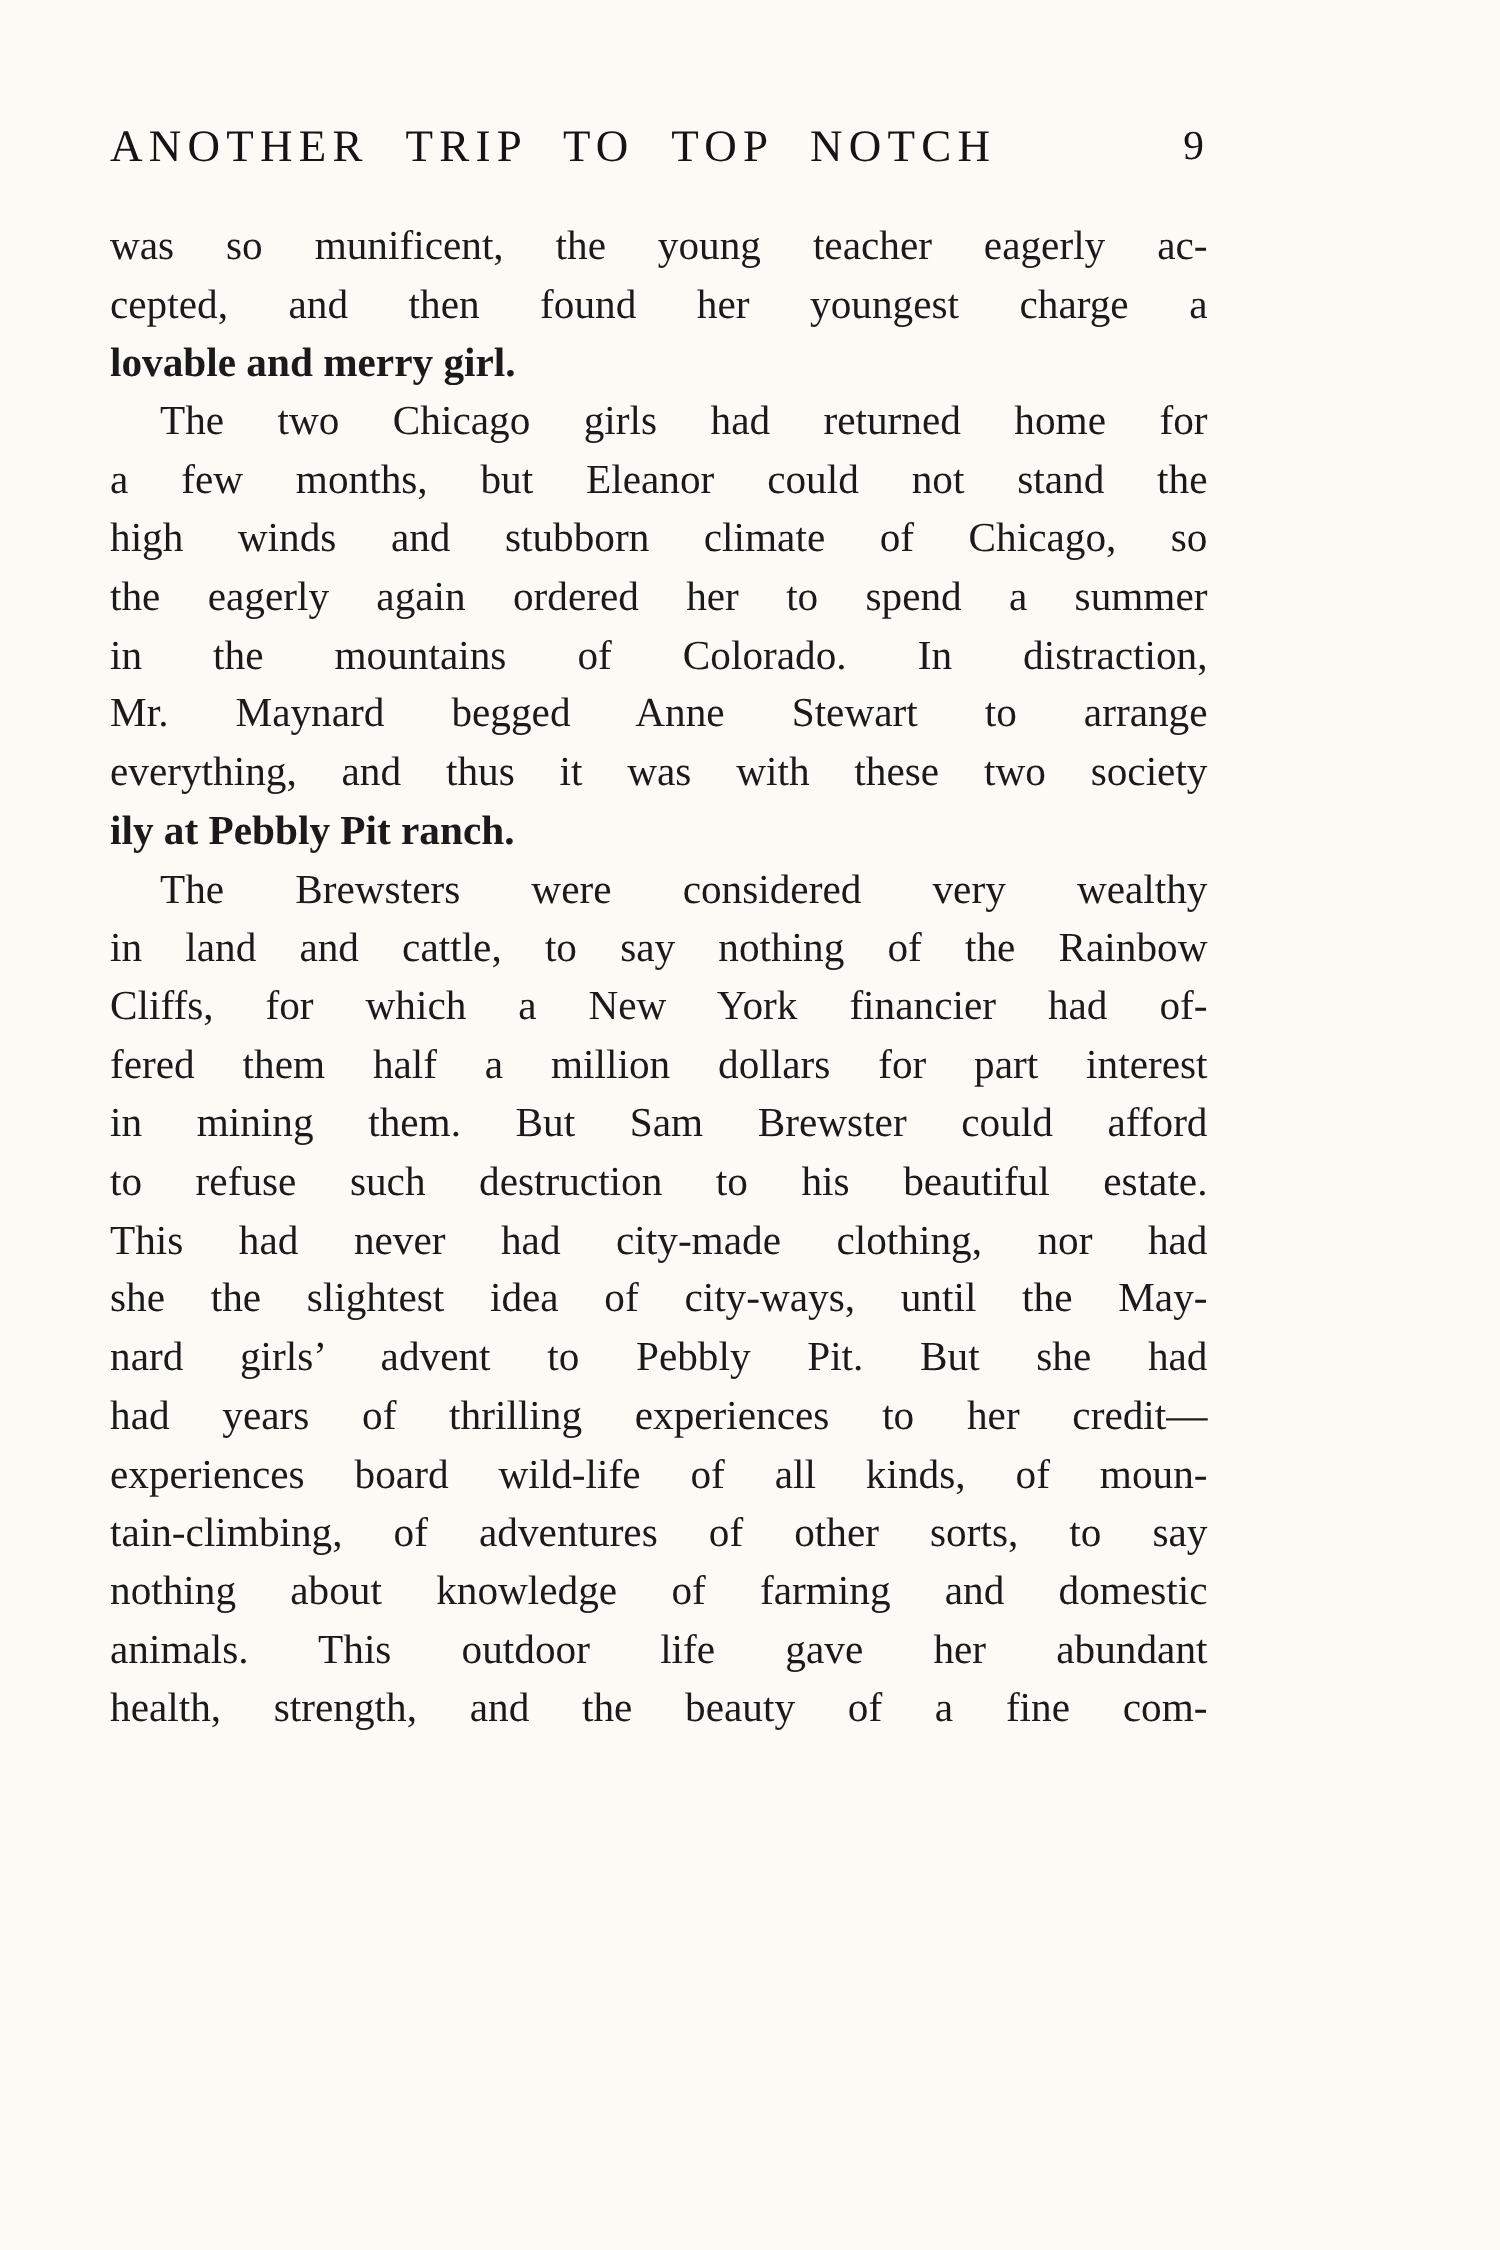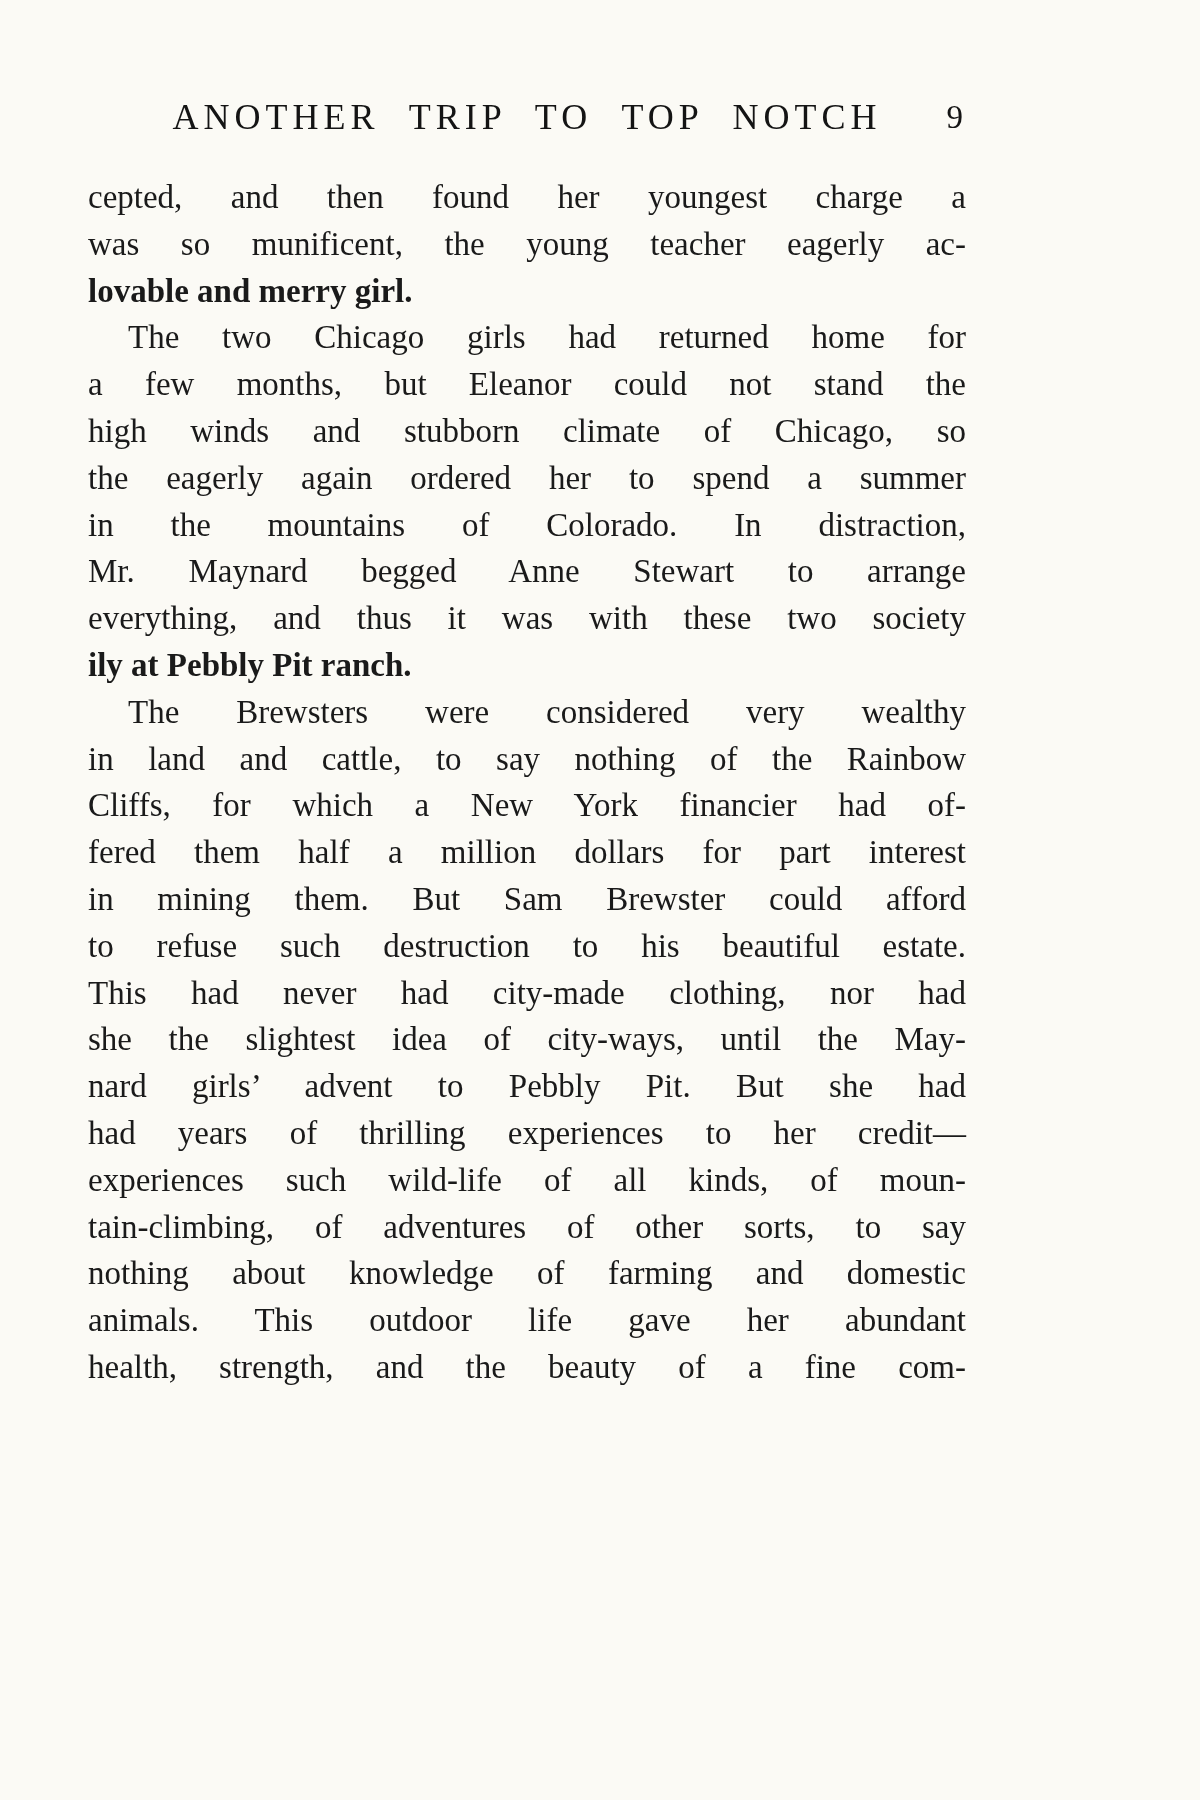--- a/index.html
+++ b/index.html
@@ -21,21 +21,21 @@
   }
   .header {
     position: absolute;
     top: 96px;
     left: 88px;
     width: 878px;
     height: 48px;
   }
   .running-head {
     display: block;
-    text-align: center;
+    text-align: left;
     font-size: 36px;
     letter-spacing: 5px;
     word-spacing: 16px;
     color: #141414;
   }
   .page-number {
     position: absolute;
     right: 2px;
     top: 3px;
     font-size: 33px;
@@ -71,22 +71,22 @@
 </head>
 <body>
 
 <div class="page">
   <div class="header">
     <span class="running-head">ANOTHER TRIP TO TOP NOTCH</span>
     <span class="page-number">9</span>
   </div>
   <div class="body-text">
       <div class="paragraph">
+        <div class="line">was so munificent, the young teacher eagerly ac-</div>
         <div class="line">cepted, and then found her youngest charge a</div>
-        <div class="line">was so munificent, the young teacher eagerly ac-</div>
         <div class="line lastline">lovable and merry girl.</div>
       </div>
       <div class="paragraph">
         <div class="line indent">The two Chicago girls had returned home for</div>
         <div class="line">a few months, but Eleanor could not stand the</div>
         <div class="line">high winds and stubborn climate of Chicago, so</div>
         <div class="line">the eagerly again ordered her to spend a summer</div>
         <div class="line">in the mountains of Colorado.  In distraction,</div>
         <div class="line">Mr. Maynard begged Anne Stewart to arrange</div>
         <div class="line">everything, and thus it was with these two society</div>
@@ -96,20 +96,20 @@
         <div class="line indent">The Brewsters were considered very wealthy</div>
         <div class="line">in land and cattle, to say nothing of the Rainbow</div>
         <div class="line">Cliffs, for which a New York financier had of-</div>
         <div class="line">fered them half a million dollars for part interest</div>
         <div class="line">in mining them.  But Sam Brewster could afford</div>
         <div class="line">to refuse such destruction to his beautiful estate.</div>
         <div class="line">This had never had city-made clothing, nor had</div>
         <div class="line">she the slightest idea of city-ways, until the May-</div>
         <div class="line">nard girls’ advent to Pebbly Pit.  But she had</div>
         <div class="line">had years of thrilling experiences to her credit—</div>
-        <div class="line">experiences such wild-life of all kinds, of moun-</div>
+        <div class="line">experiences board wild-life of all kinds, of moun-</div>
         <div class="line">tain-climbing, of adventures of other sorts, to say</div>
         <div class="line">nothing about knowledge of farming and domestic</div>
         <div class="line">animals.  This outdoor life gave her abundant</div>
         <div class="line">health, strength, and the beauty of a fine com-</div>
       </div>
     </div>
 </div>
 
 </body></html>

